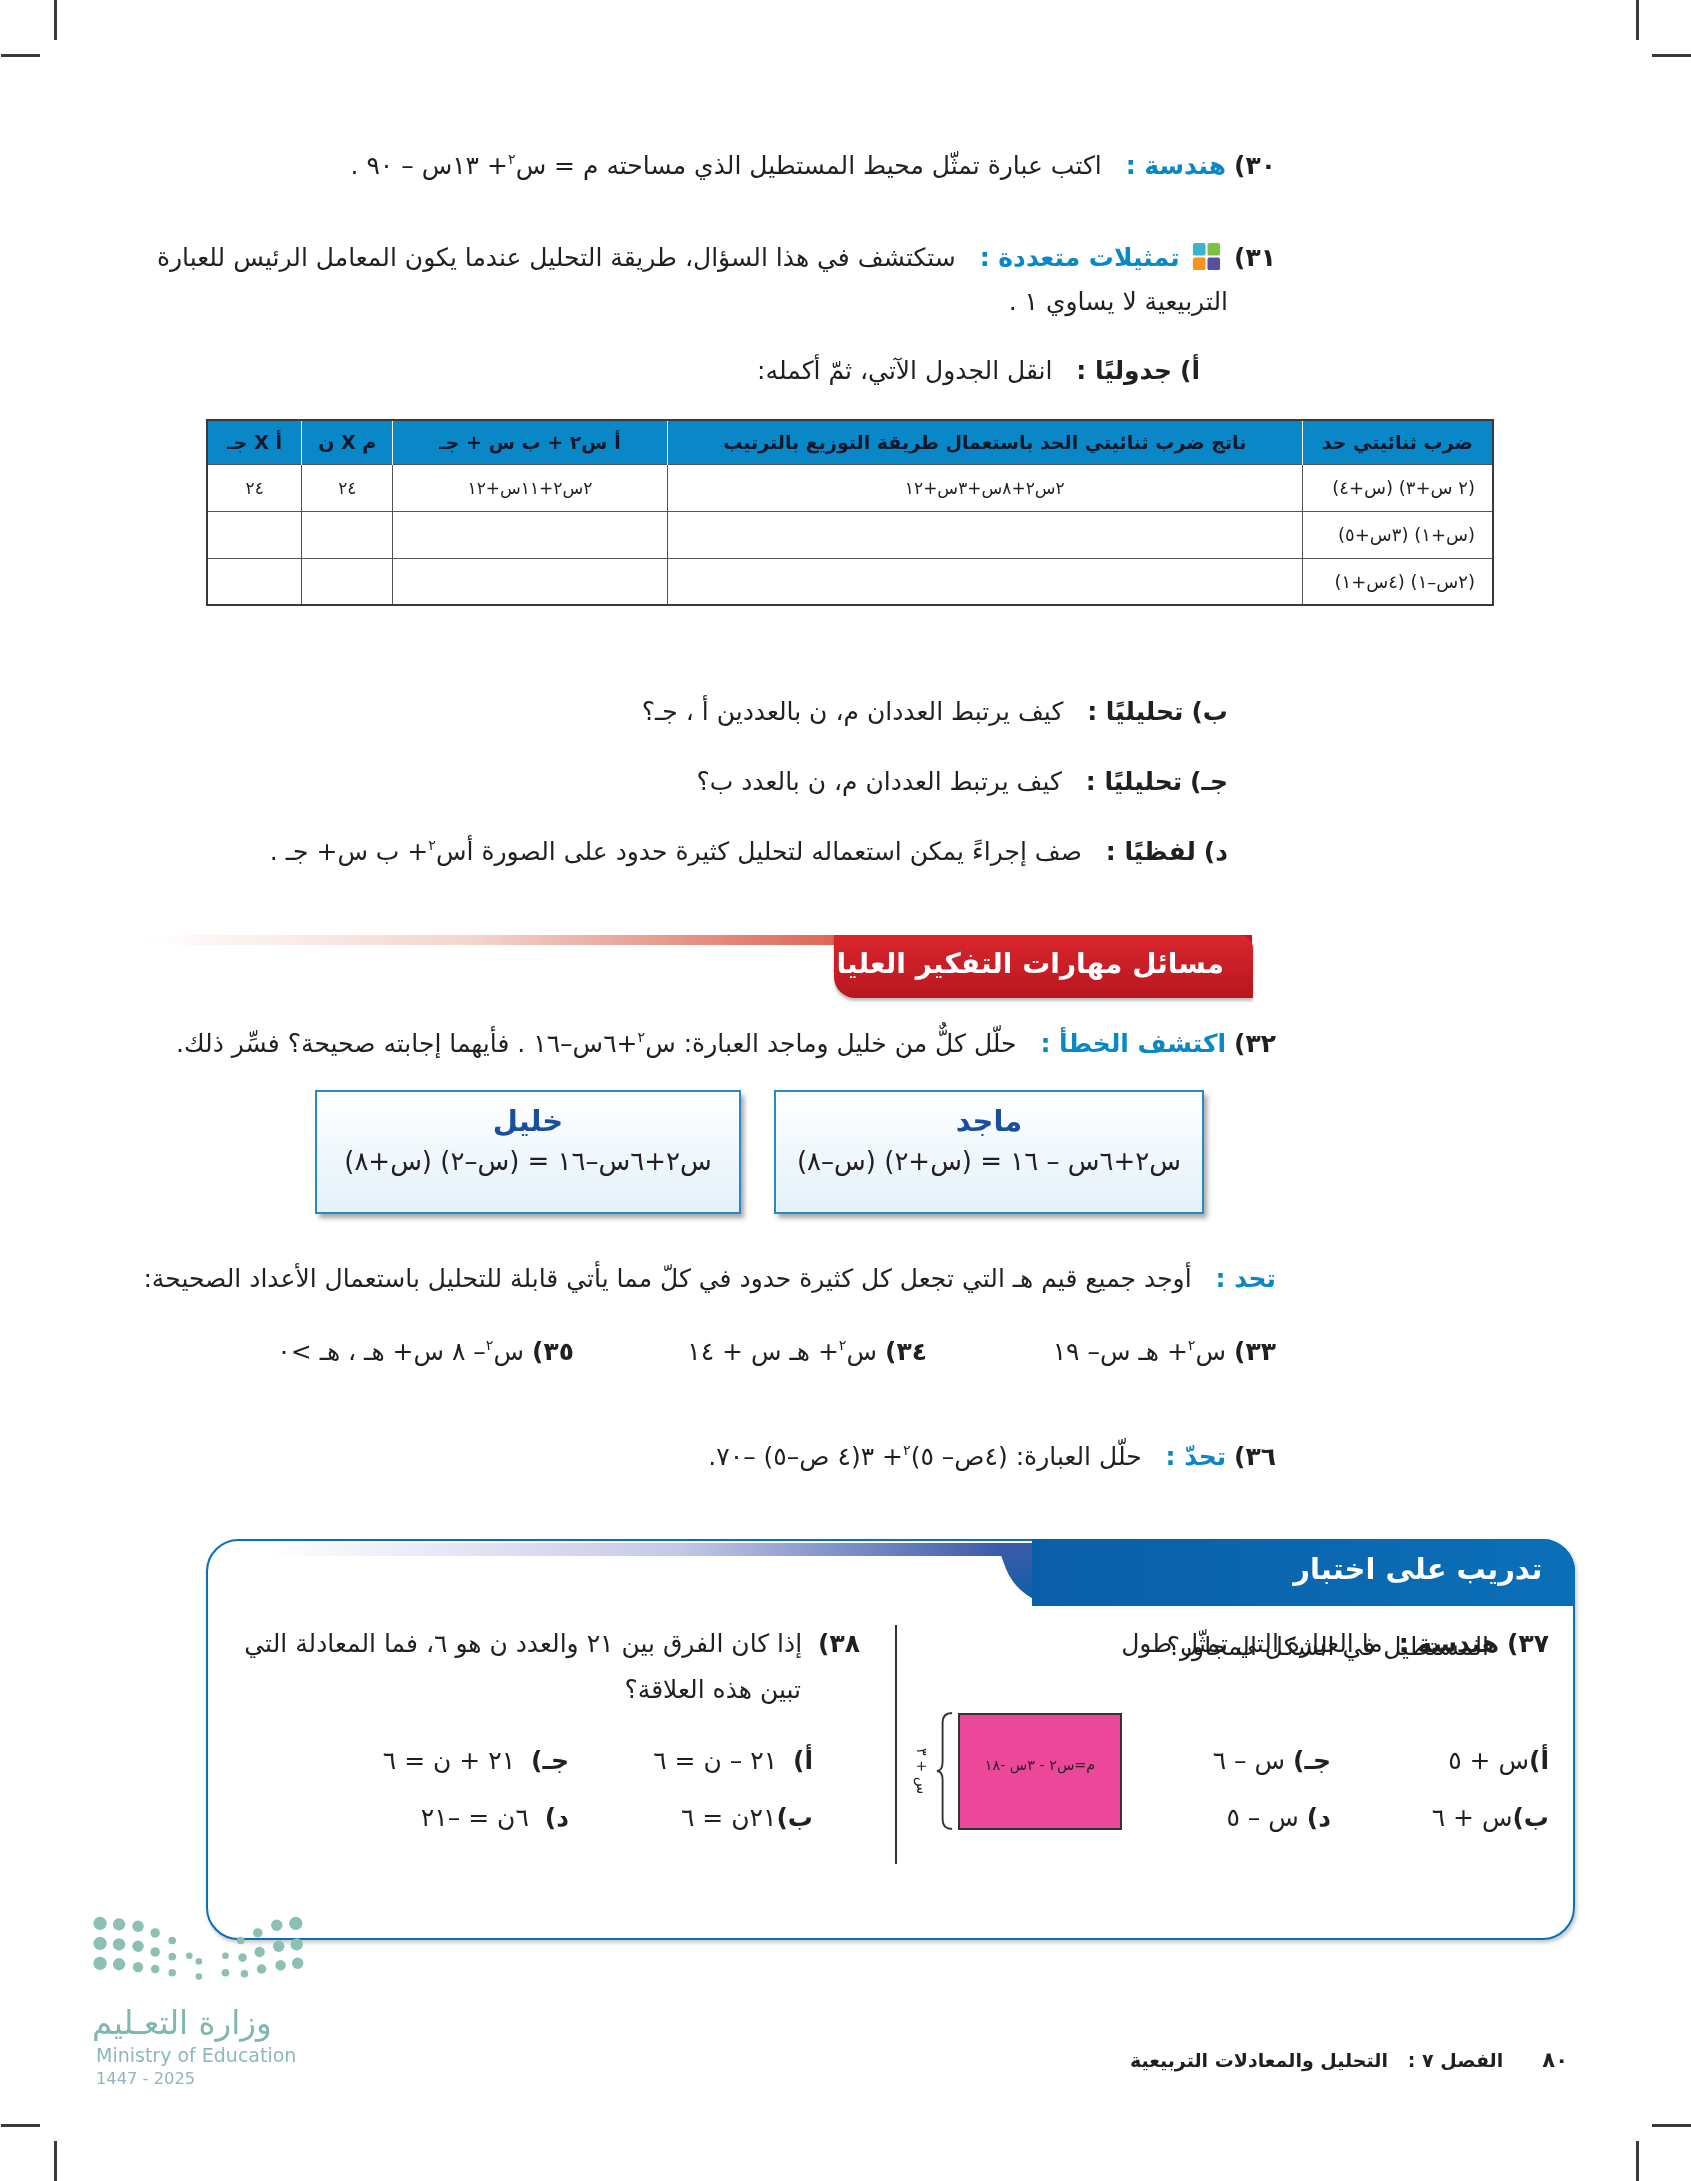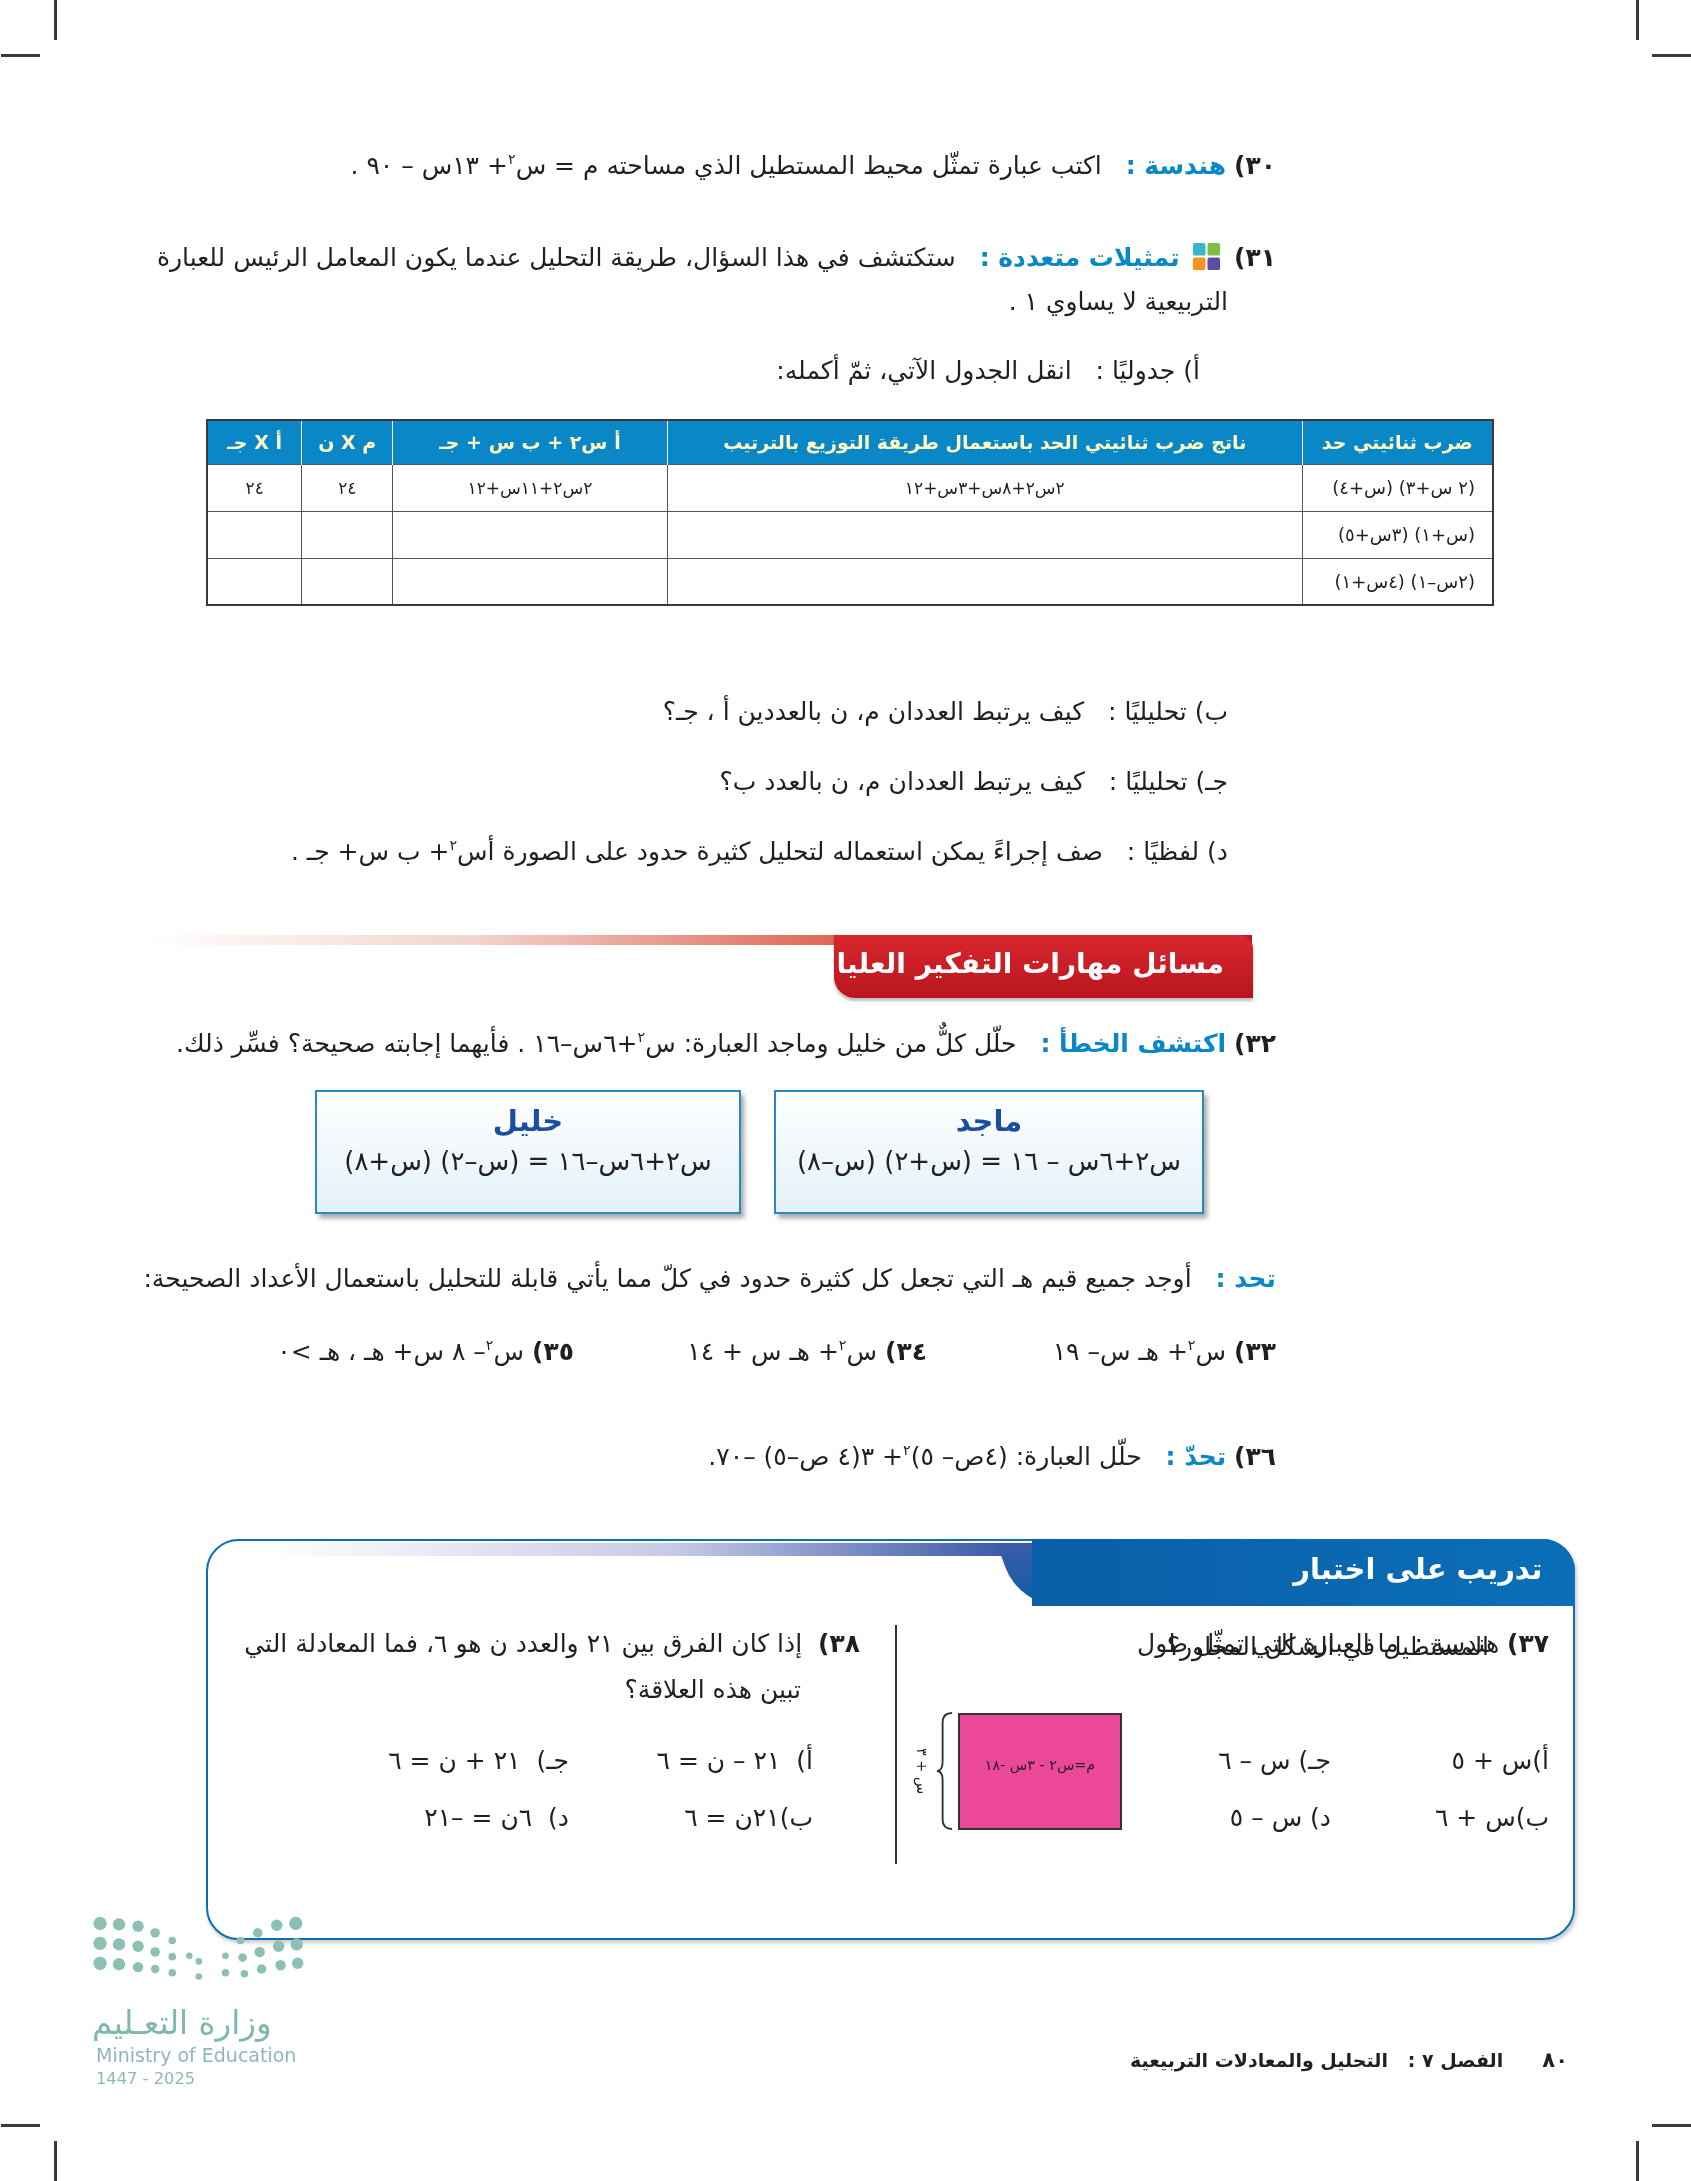--- a/index.html
+++ b/index.html
@@ -2,26 +2,26 @@
 <html lang="ar" dir="rtl"><head>
 <meta charset="utf-8">
 <style>
   * { box-sizing: border-box; margin: 0; padding: 0; }
   html, body { width: 1692px; height: 2181px; background: #ffffff; overflow: hidden; }
   body { position: relative; font-family: "DejaVu Sans", sans-serif; color: #231f20; }
   .crop { position: absolute; background: #3a3a3a; }
   .qline { position: absolute; direction: rtl; white-space: nowrap; font-size: 25px; line-height: 38px; }
   .qnum { font-weight: bold; }
   .qlabel-blue { color: #0a87c7; font-weight: bold; }
-  .qlabel-black { font-weight: normal; }
+  .qlabel-black { font-weight: bold; }
   sup { font-size: 14.3px; vertical-align: 9.6px; line-height: 0; }
 
   
   .ftable { position: absolute; left: 206px; top: 419px; width: 1288px; border-collapse: collapse; direction: rtl; border: 2.9px solid #3a3a3a; }
-  .ftable th { background: #0a87c7; color: #fef9c3; font-size: 19px; font-weight: bold; height: 44px; border-left: 1.9px solid #fff; text-align: center; }
+  .ftable th { background: #0a87c7; color: #0f172a; font-size: 19px; font-weight: bold; height: 44px; border-left: 1.9px solid #fff; text-align: center; }
   .ftable th:last-child { border-left: none; }
   .ftable td { height: 47px; border: 1.4px solid #555; text-align: center; font-size: 17px; }
   .ftable td.first { text-align: right; padding-right: 17px; font-size: 18px; margin-top: 48px; }
 
   
   .hots-bar { position: absolute; left: 143px; top: 935px; width: 1109px; height: 9.6px;
     background: linear-gradient(to right, rgba(255,255,255,0) 0%, #f3d4cc 30%, #d94d3c 70%, #c8102e 100%); }
   .hots-tab { position: absolute; left: 834px; top: 935px; width: 419px; height: 63px;
     background: linear-gradient(#d9262e, #b8161f); border-radius: 0 13.4px 0 21px;
     box-shadow: 0 2.9px 2.9px rgba(0,0,0,0.25); }

